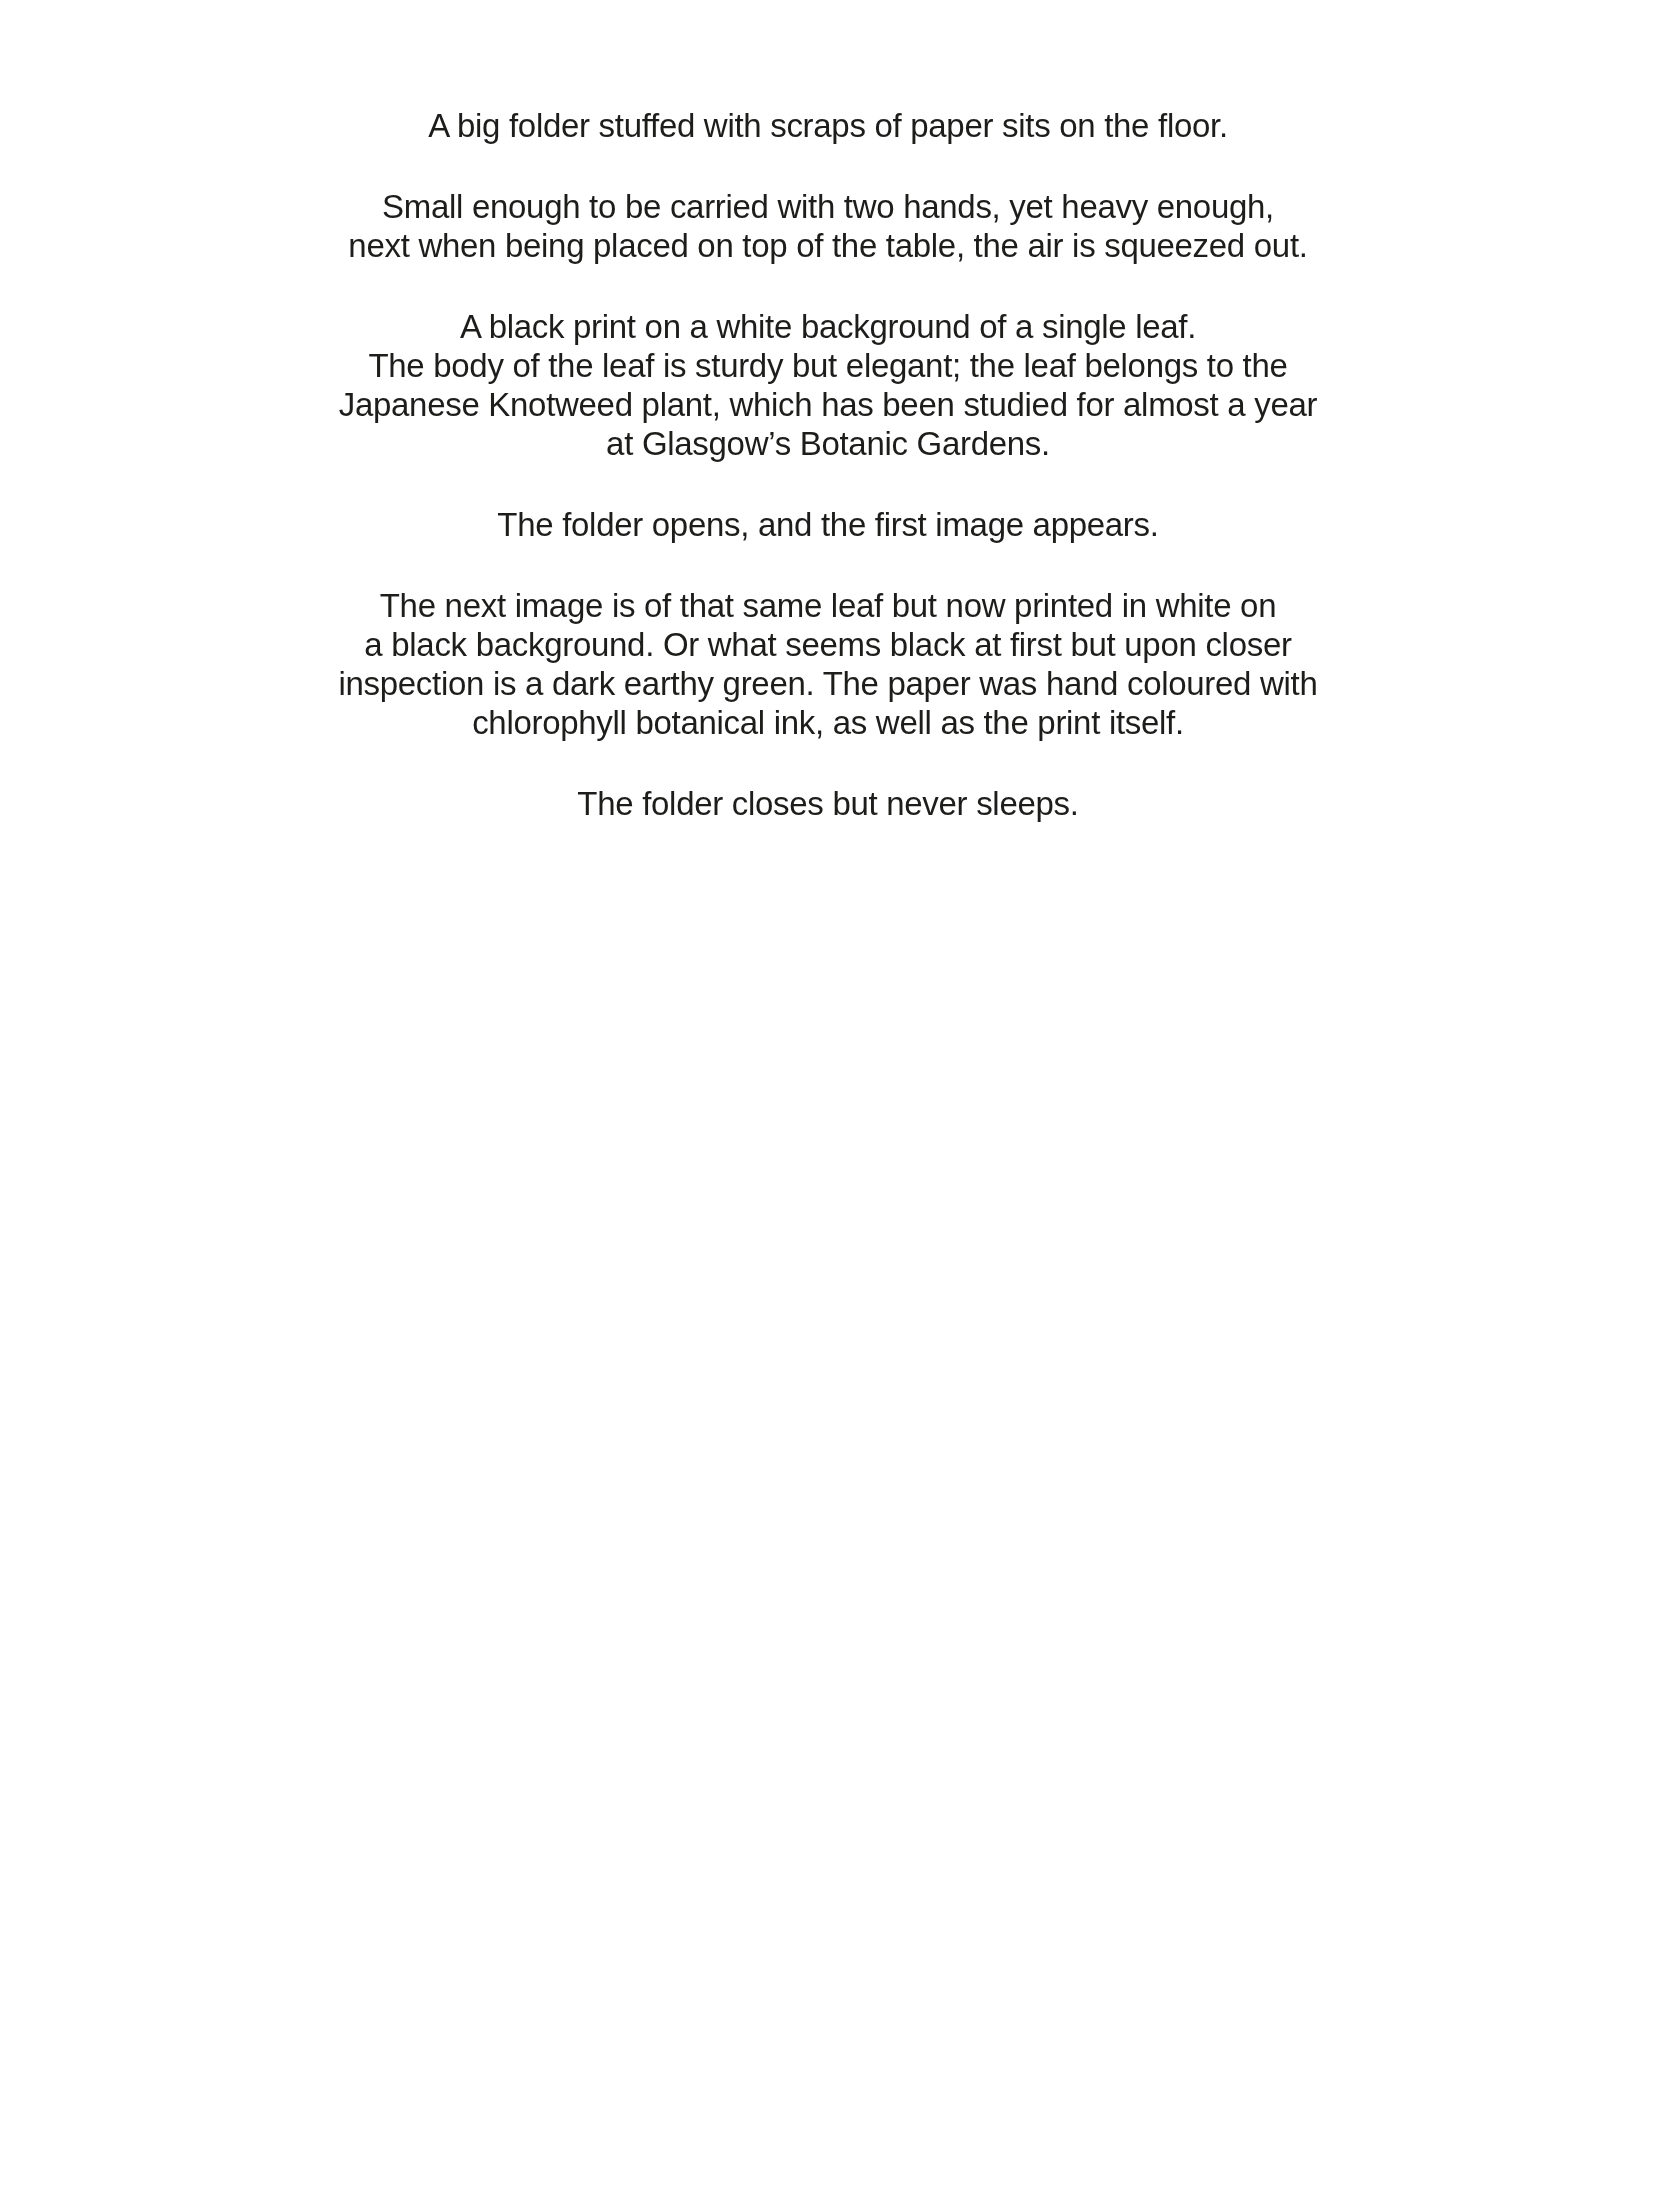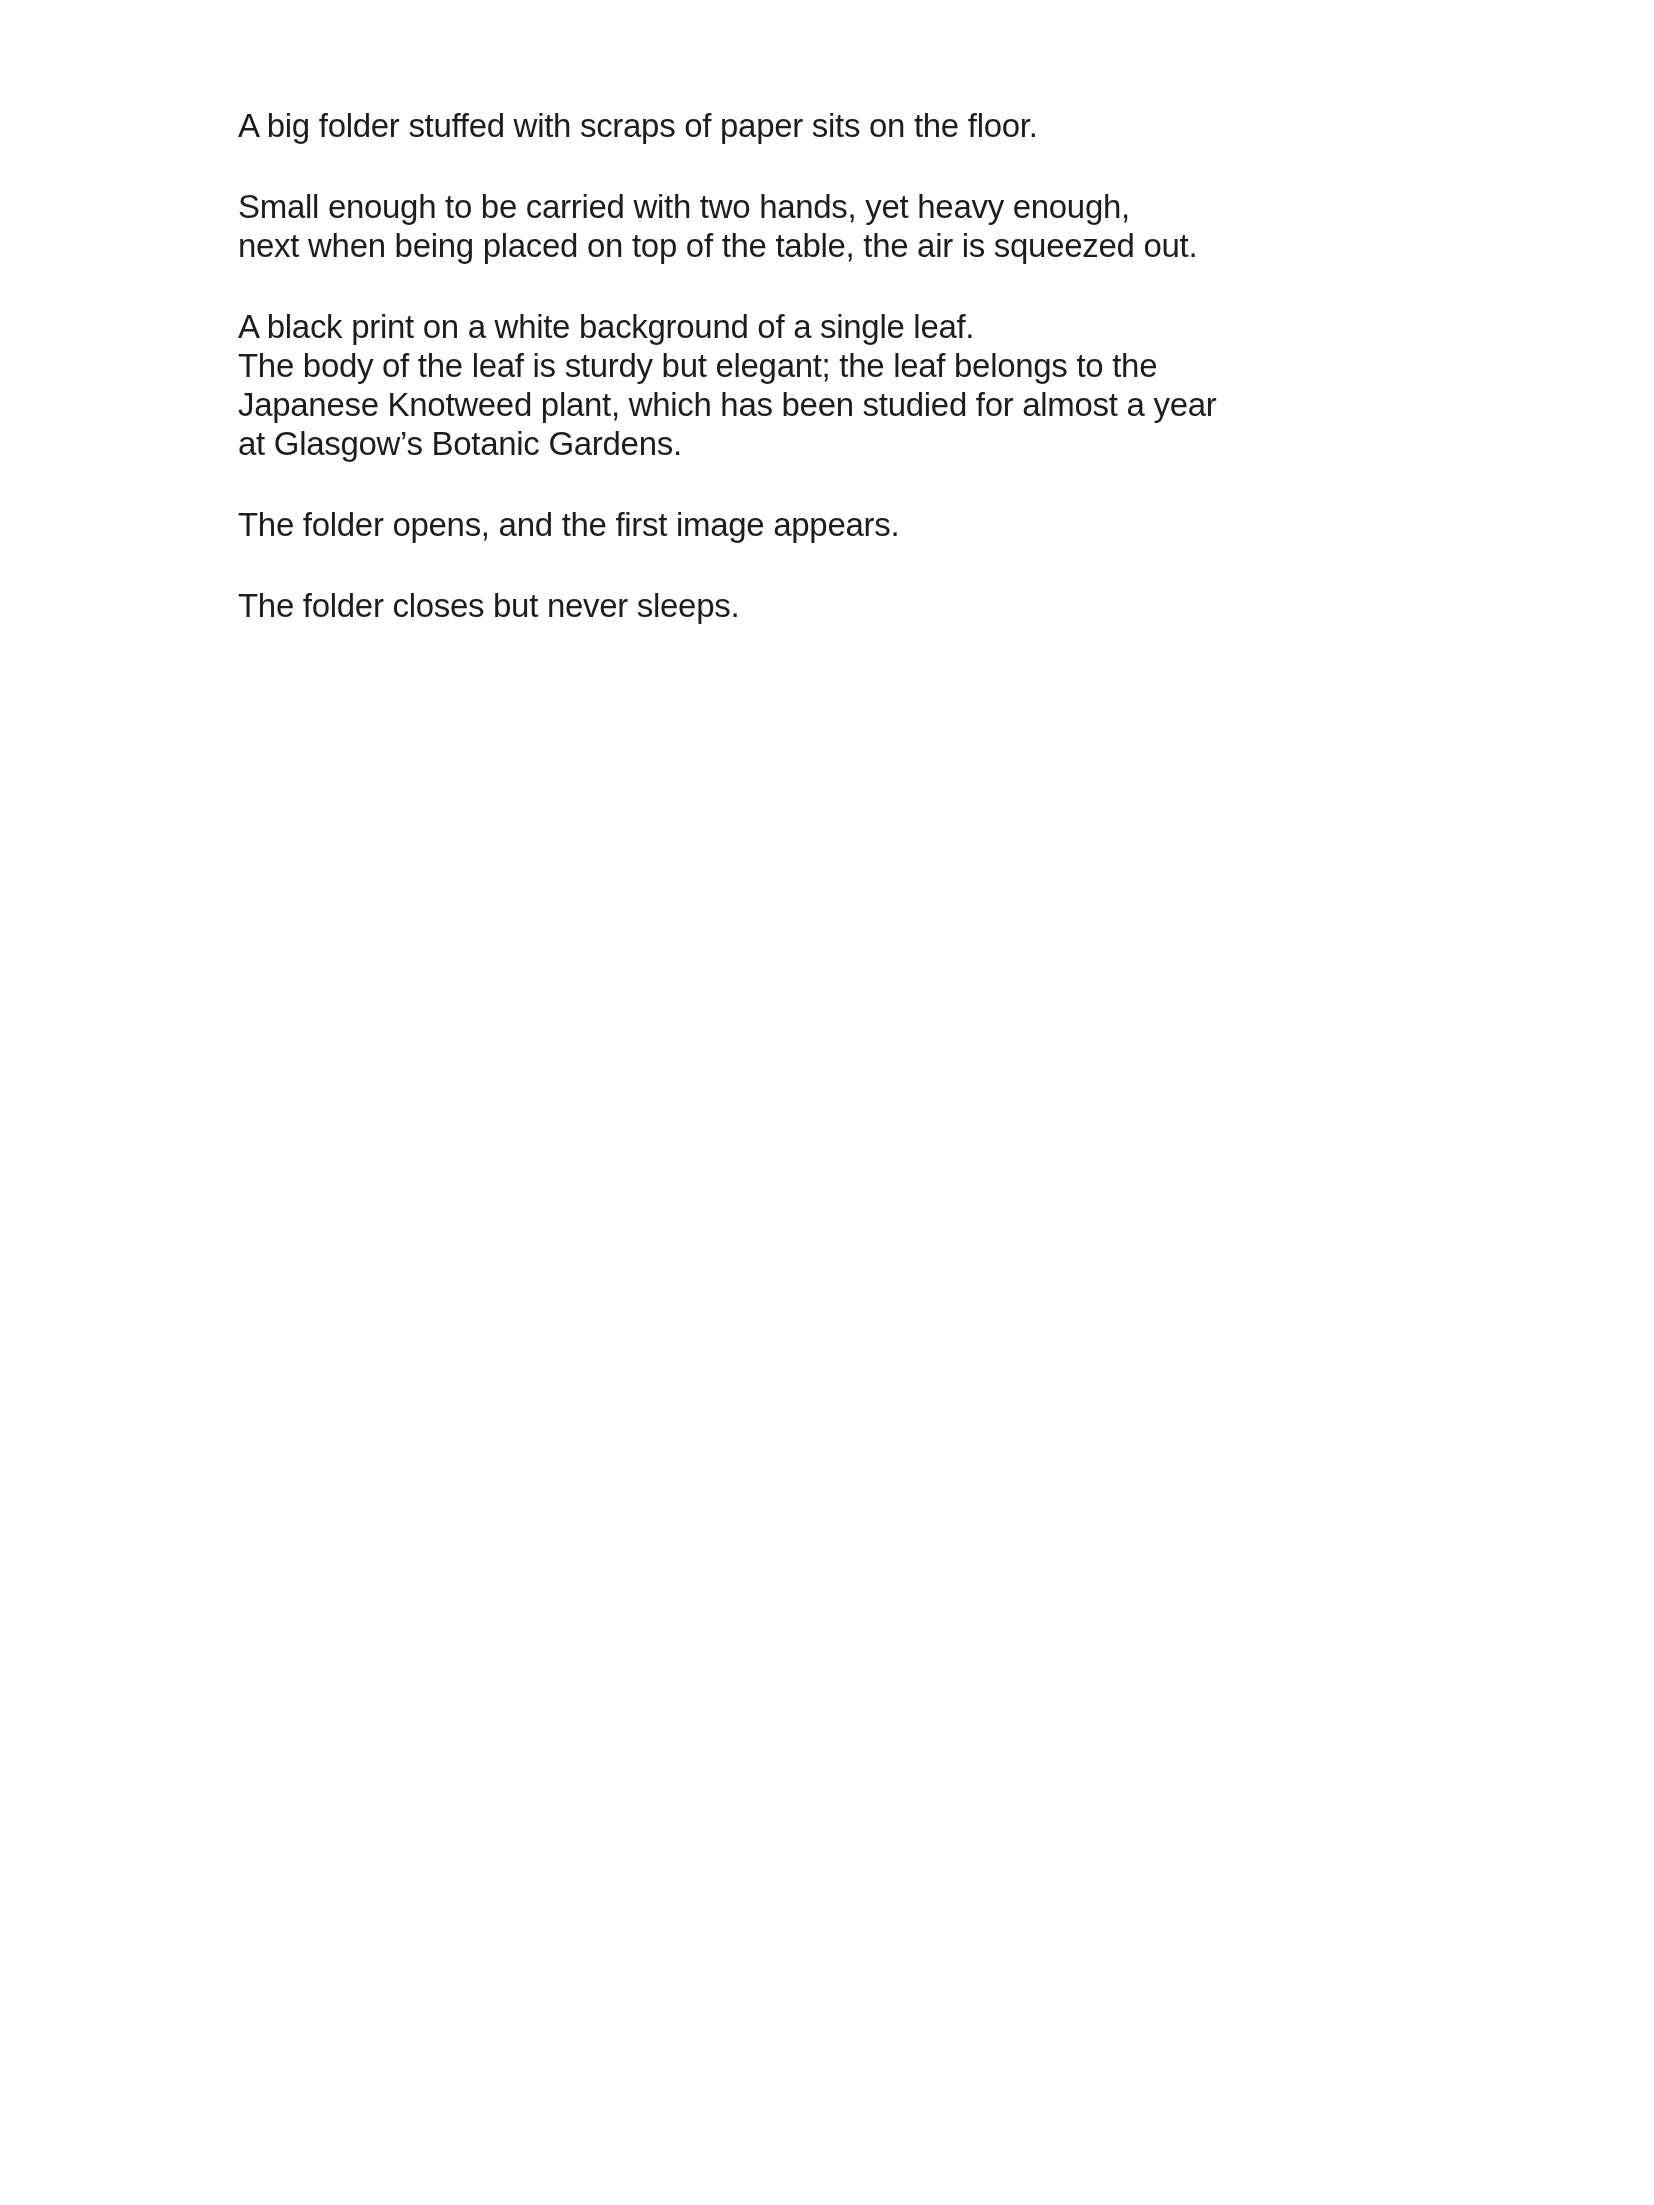--- a/index.html
+++ b/index.html
@@ -26,33 +26,38 @@
     width: 1180px;
     color: #1d1d1b;
     font-size: 33px;
     line-height: 39px;
     letter-spacing: -0.3px;
     font-weight: 400;
   }
   .text-block p {
     margin: 0 0 42px 0;
     white-space: pre-line;
+    text-align: center;
   }
   .text-block p:last-child {
     margin-bottom: 8px;
   }
 </style>
 </head>
 <body>
 
 <div class="page">
   <div class="text-block">
     <p>A big folder stuffed with scraps of paper sits on the floor.</p>
     <p>Small enough to be carried with two hands, yet heavy enough,
 next when being placed on top of the table, the air is squeezed out.</p>
     <p>A black print on a white background of a single leaf.
 The body of the leaf is sturdy but elegant; the leaf belongs to the
 Japanese Knotweed plant, which has been studied for almost a year
 at Glasgow’s Botanic Gardens.</p>
     <p>The folder opens, and the first image appears.</p>
+    <p>The next image is of that same leaf but now printed in white on
+a black background. Or what seems black at first but upon closer
+inspection is a dark earthy green. The paper was hand coloured with
+chlorophyll botanical ink, as well as the print itself.</p>
     <p>The folder closes but never sleeps.</p>
   </div>
 </div>
 
 </body></html>

